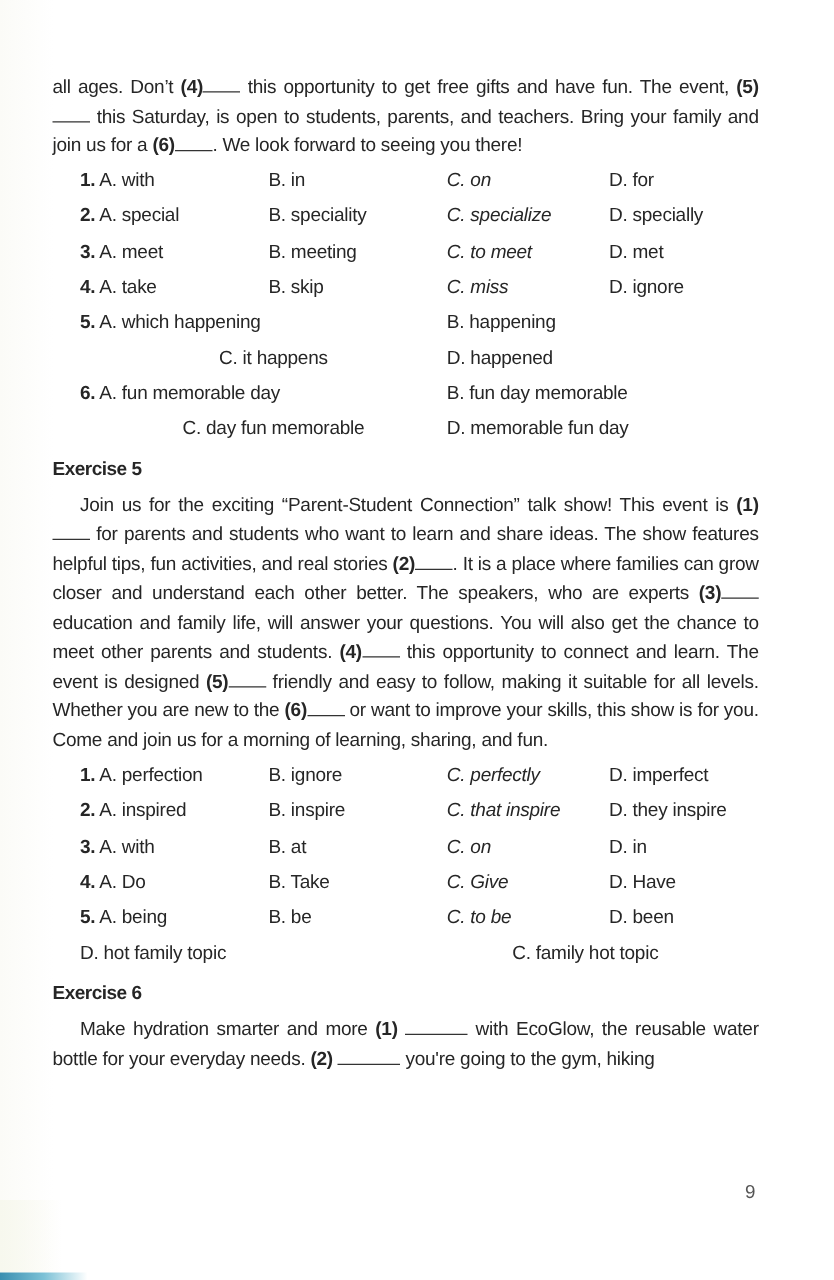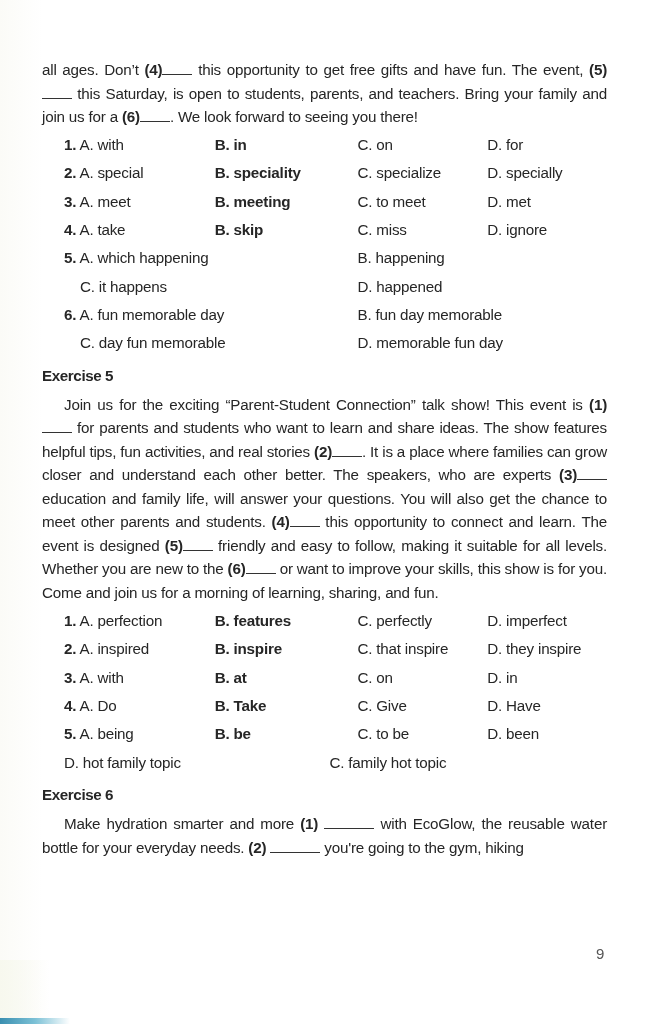--- a/index.html
+++ b/index.html
@@ -58,26 +58,26 @@
     }
     .opt-row {
       display: flex;
       height: 28.3px;
       align-items: center;
     }
     .opt-row .c {
       white-space: nowrap;
     }
     .opt-row.four .c1 { width: 151px; }
-    .opt-row.four .c2 { width: 143px; font-weight: bold; }
-    .opt-row.four .c3 { width: 130px; }
+    .opt-row.four .c2 { width: 143px; }
+    .opt-row.four .c3 { width: 130px; font-style: italic; }
     .opt-row.four .c4 { width: 120px; }
     .opt-row.two .c1 { width: 294px; }
     .opt-row.two .c2 { width: 250px; }
-    .opt-row.two.cont .c1 { padding-left: 16px; width: 278px; }
+    .opt-row.two.cont .c1 { padding-left: 16px; width: 278px; text-align: center; }
     .qn {
       font-weight: bold;
     }
     .exercise-title {
       font-weight: bold;
       margin: 8px 0 6px 0;
       height: 22px;
       line-height: 22px;
       letter-spacing: -0.4px;
     }
@@ -159,21 +159,21 @@
         <span class="c c2">D. memorable fun day</span>
       </div>
     </div>
 
     <div class="exercise-title">Exercise 5</div>
     <p class="para indent"><span>Join us for the exciting “Parent-Student Connection” talk show! This event is </span><span class="num">(1)</span><span class="blank"></span><span> for parents and students who want to learn and share ideas. The show features helpful tips, fun activities, and real stories </span><span class="num">(2)</span><span class="blank"></span><span>. It is a place where families can grow closer and understand each other better. The speakers, who are experts </span><span class="num">(3)</span><span class="blank"></span><span> education and family life, will answer your questions. You will also get the chance to meet other parents and students. </span><span class="num">(4)</span><span class="blank"></span><span> this opportunity to connect and learn. The event is designed </span><span class="num">(5)</span><span class="blank"></span><span> friendly and easy to follow, making it suitable for all levels. Whether you are new to the </span><span class="num">(6)</span><span class="blank"></span><span> or want to improve your skills, this show is for you. Come and join us for a morning of learning, sharing, and fun.</span></p>
 
     <div class="options" style="margin-top:2px;">
       <div class="opt-row four">
         <span class="c c1"><span class="qn">1.</span> <span>A. perfection</span></span>
-        <span class="c c2">B. features</span>
+        <span class="c c2">B. ignore</span>
         <span class="c c3">C. perfectly</span>
         <span class="c c4">D. imperfect</span>
       </div>
       <div class="opt-row four">
         <span class="c c1"><span class="qn">2.</span> <span>A. inspired</span></span>
         <span class="c c2">B. inspire</span>
         <span class="c c3">C. that inspire</span>
         <span class="c c4">D. they inspire</span>
       </div>
       <div class="opt-row four">

